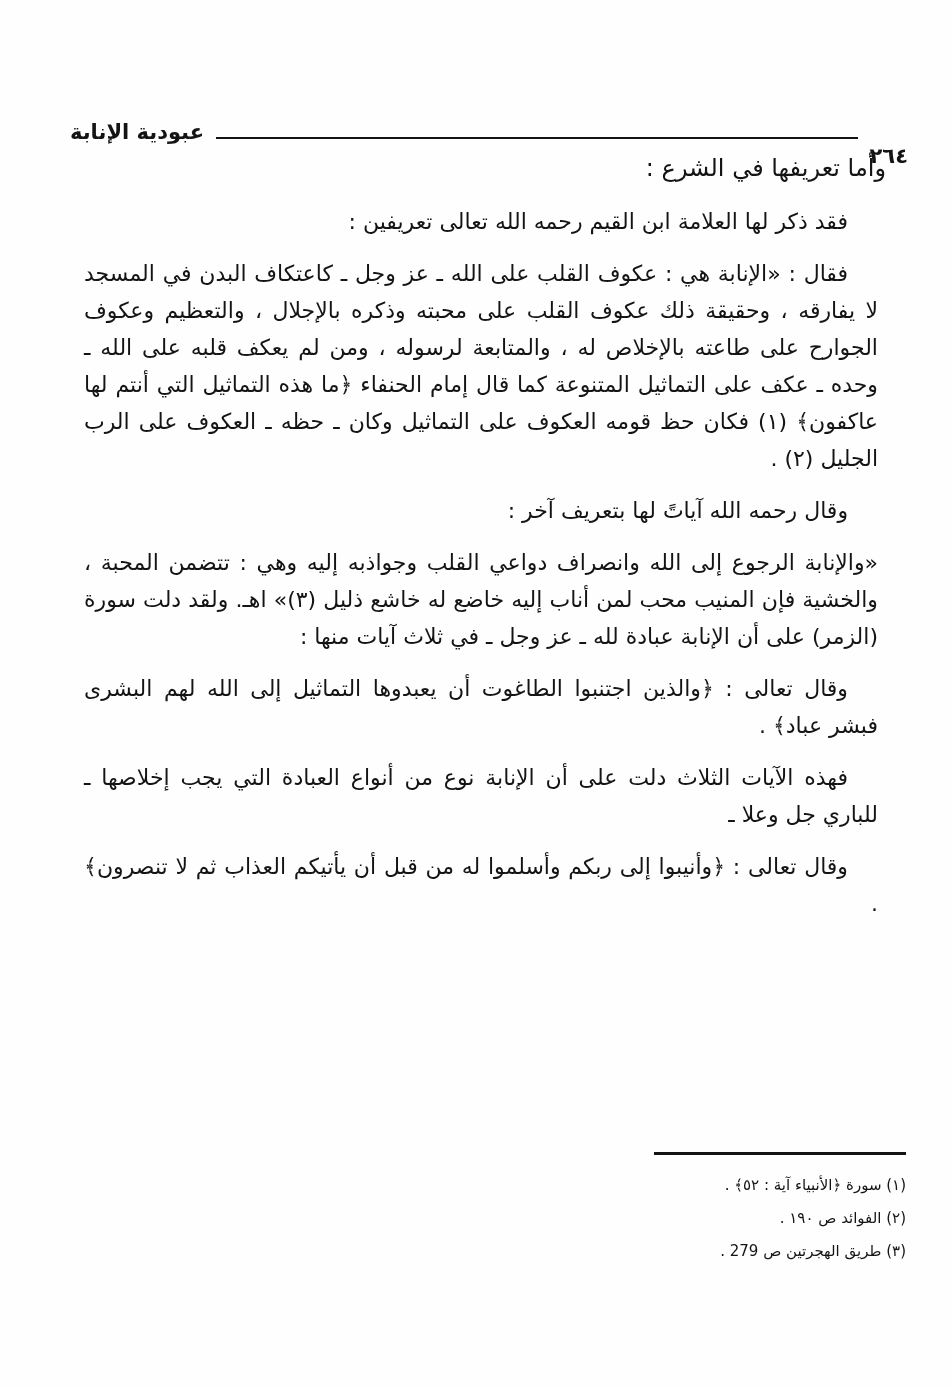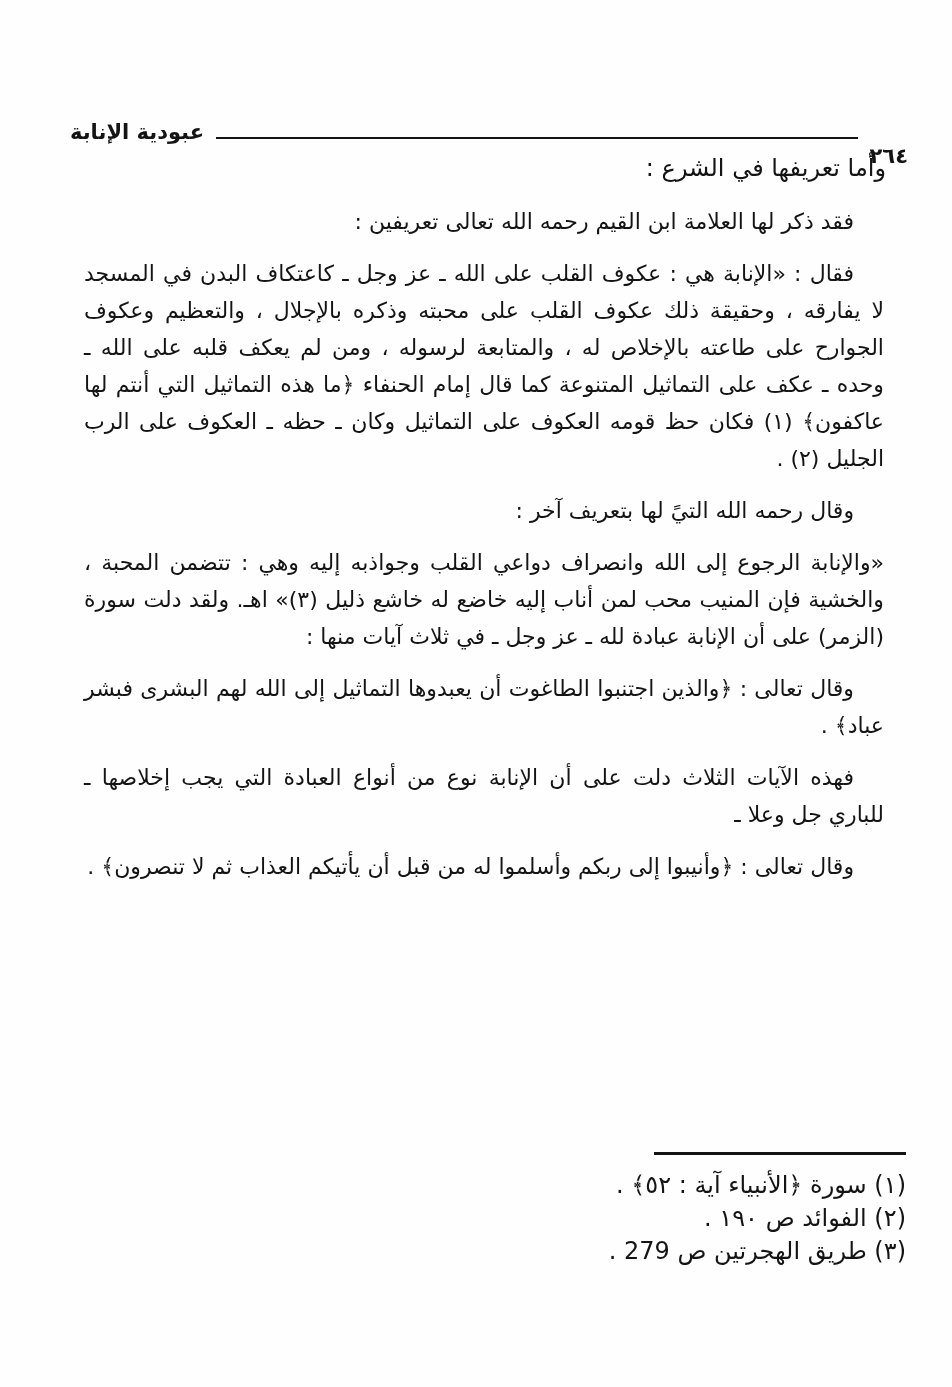--- a/index.html
+++ b/index.html
@@ -47,21 +47,21 @@
     font-size: 22px;
     line-height: 37px;
   }
   .section-heading {
     font-size: 24px;
     font-weight: normal;
     margin: 0 0 16px 0;
     text-align: right;
   }
   .body-text p {
-    margin: 0 2px 15px 0;
+    margin: 0 8px 15px 0;
     text-indent: 30px; 
   }
   .body-text p.flush { text-indent: 0; }
 
   
   .page-footer {
     position: absolute;
     top: 1152px;
     right: 46px;
     left: 84px;
@@ -69,42 +69,42 @@
   .footnote-rule {
     width: 252px;
     height: 3px;
     background: #141414;
     margin: 0 0 14px 0; 
   }
   .footnotes {
     list-style: none;
     margin: 0;
     padding: 0;
-    font-size: 24px;
+    font-size: 15px;
     line-height: 33px;
     text-align: right;
   }
 </style>
 </head>
 <body>
 
 <div class="page">
 
   <header class="page-header">
     <span class="page-number">٢٦٤</span>
     <span class="header-rule"></span>
     <span class="header-title">عبودية الإنابة</span>
   </header>
 
   <main class="body-text">
     <h1 class="section-heading">وأما تعريفها في الشرع :</h1>
 
     <p>فقد ذكر لها العلامة ابن القيم رحمه الله تعالى تعريفين :</p>
     <p>فقال : «الإنابة هي : عكوف القلب على الله ـ عز وجل ـ كاعتكاف البدن في المسجد لا يفارقه ، وحقيقة ذلك عكوف القلب على محبته وذكره بالإجلال ، والتعظيم وعكوف الجوارح على طاعته بالإخلاص له ، والمتابعة لرسوله ، ومن لم يعكف قلبه على الله ـ وحده ـ عكف على التماثيل المتنوعة كما قال إمام الحنفاء ﴿ما هذه التماثيل التي أنتم لها عاكفون﴾ (١) فكان حظ قومه العكوف على التماثيل وكان ـ حظه ـ العكوف على الرب الجليل (٢) .</p>
-    <p>وقال رحمه الله التيً لها بتعريف آخر :</p>
+    <p>وقال رحمه الله آياتً لها بتعريف آخر :</p>
     <p class="flush">«والإنابة الرجوع إلى الله وانصراف دواعي القلب وجواذبه إليه وهي : تتضمن المحبة ، والخشية فإن المنيب محب لمن أناب إليه خاضع له خاشع ذليل (٣)» اهـ. ولقد دلت سورة (الزمر) على أن الإنابة عبادة لله ـ عز وجل ـ في ثلاث آيات منها :</p>
     <p>وقال تعالى : ﴿والذين اجتنبوا الطاغوت أن يعبدوها التماثيل إلى الله لهم البشرى فبشر عباد﴾ .</p>
     <p>فهذه الآيات الثلاث دلت على أن الإنابة نوع من أنواع العبادة التي يجب إخلاصها ـ للباري جل وعلا ـ</p>
     <p>وقال تعالى : ﴿وأنيبوا إلى ربكم وأسلموا له من قبل أن يأتيكم العذاب ثم لا تنصرون﴾ .</p>
   </main>
 
   <footer class="page-footer">
     <div class="footnote-rule"></div>
     <ul class="footnotes">
       <li>(١) سورة ﴿الأنبياء آية : ٥٢﴾ .</li>

